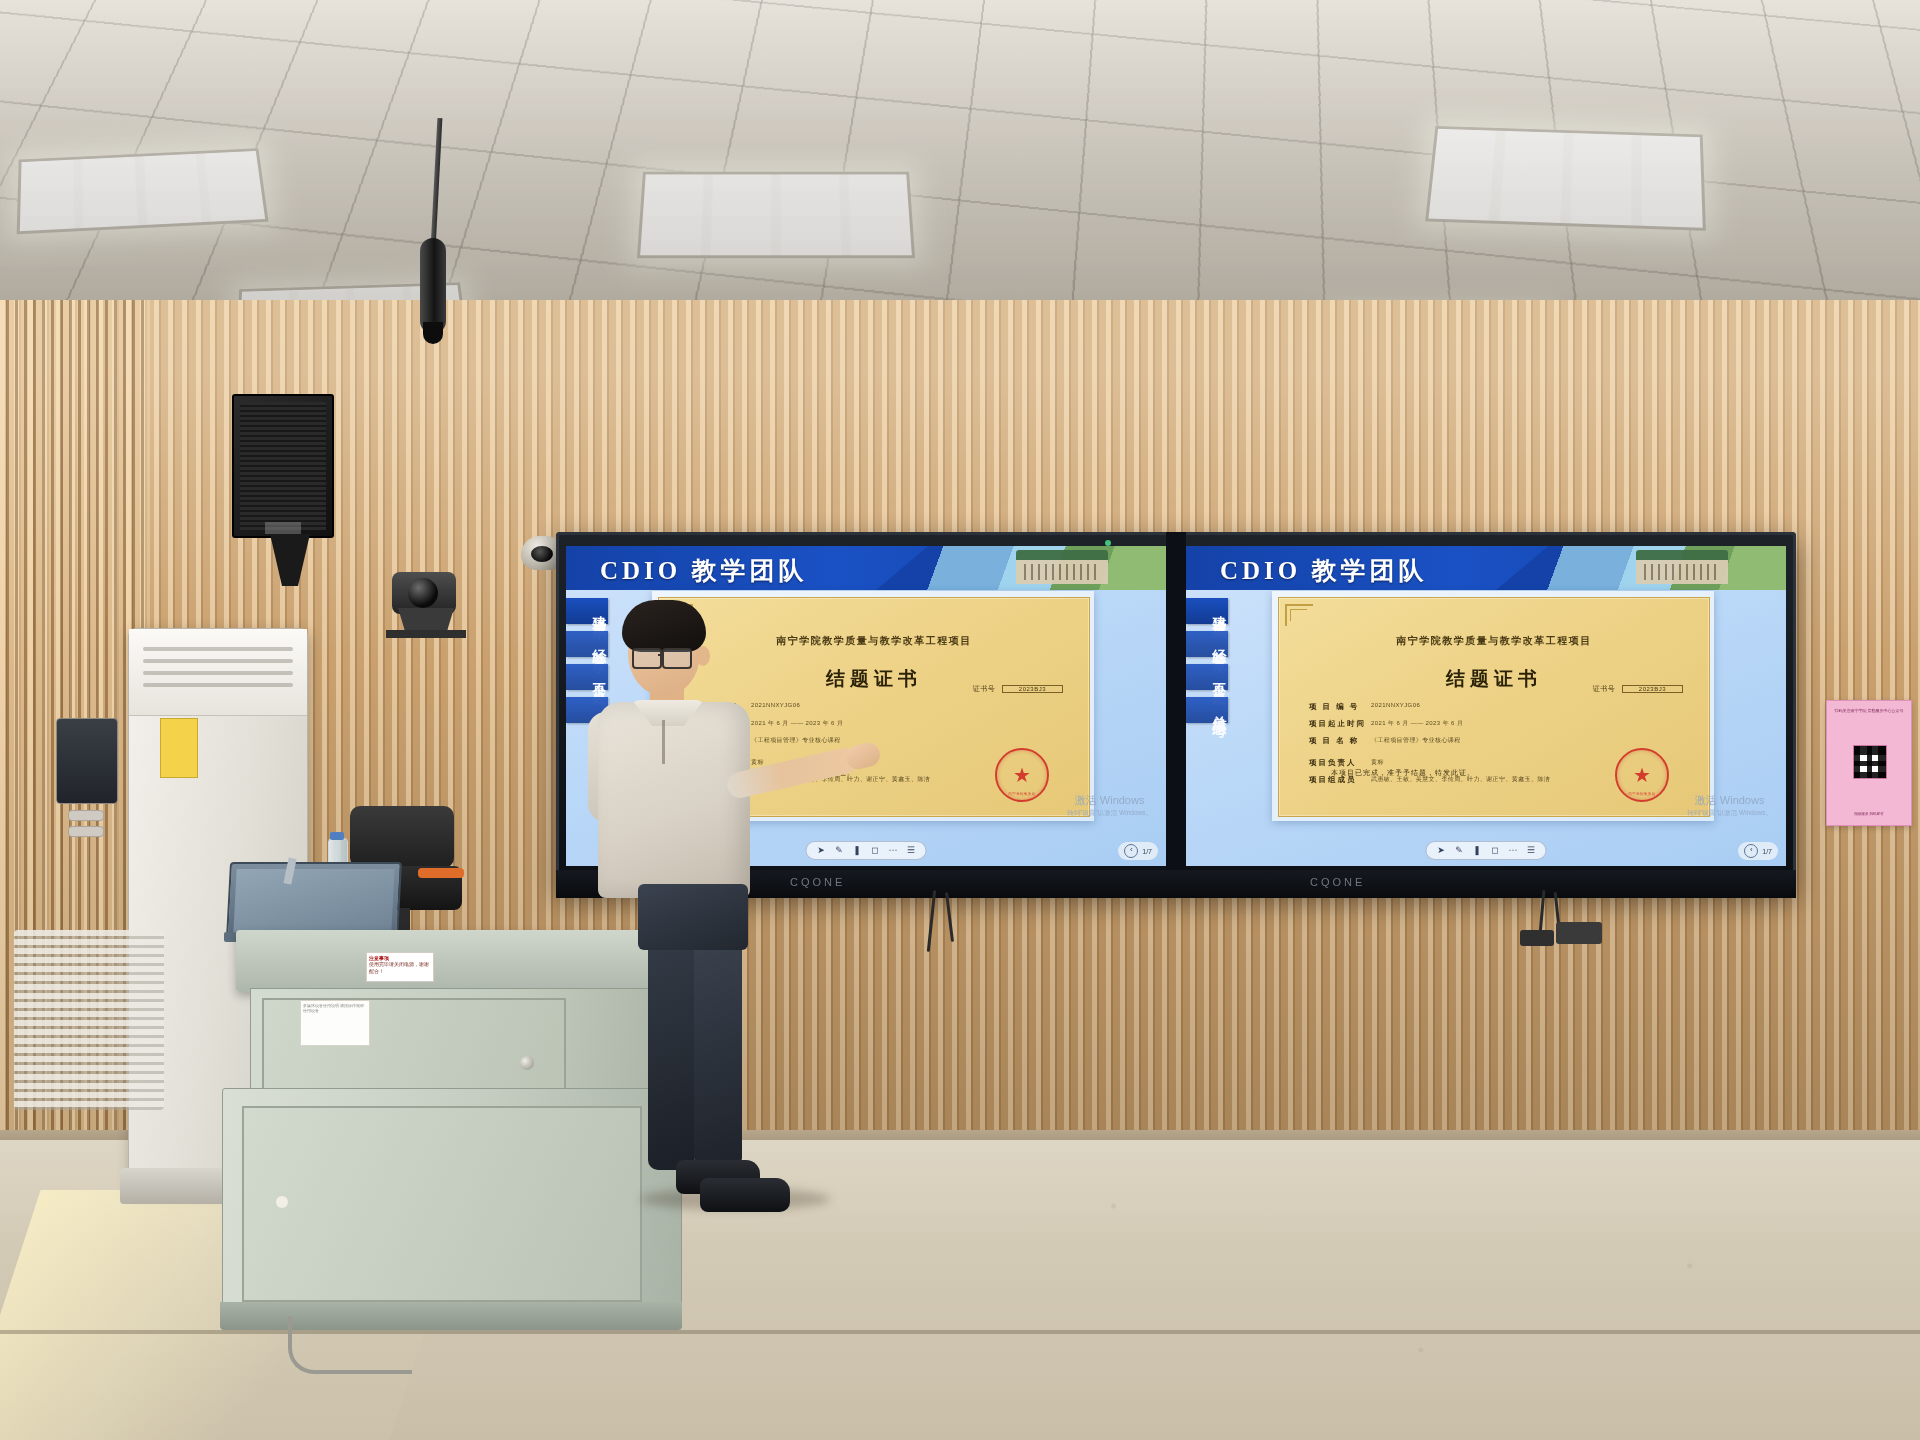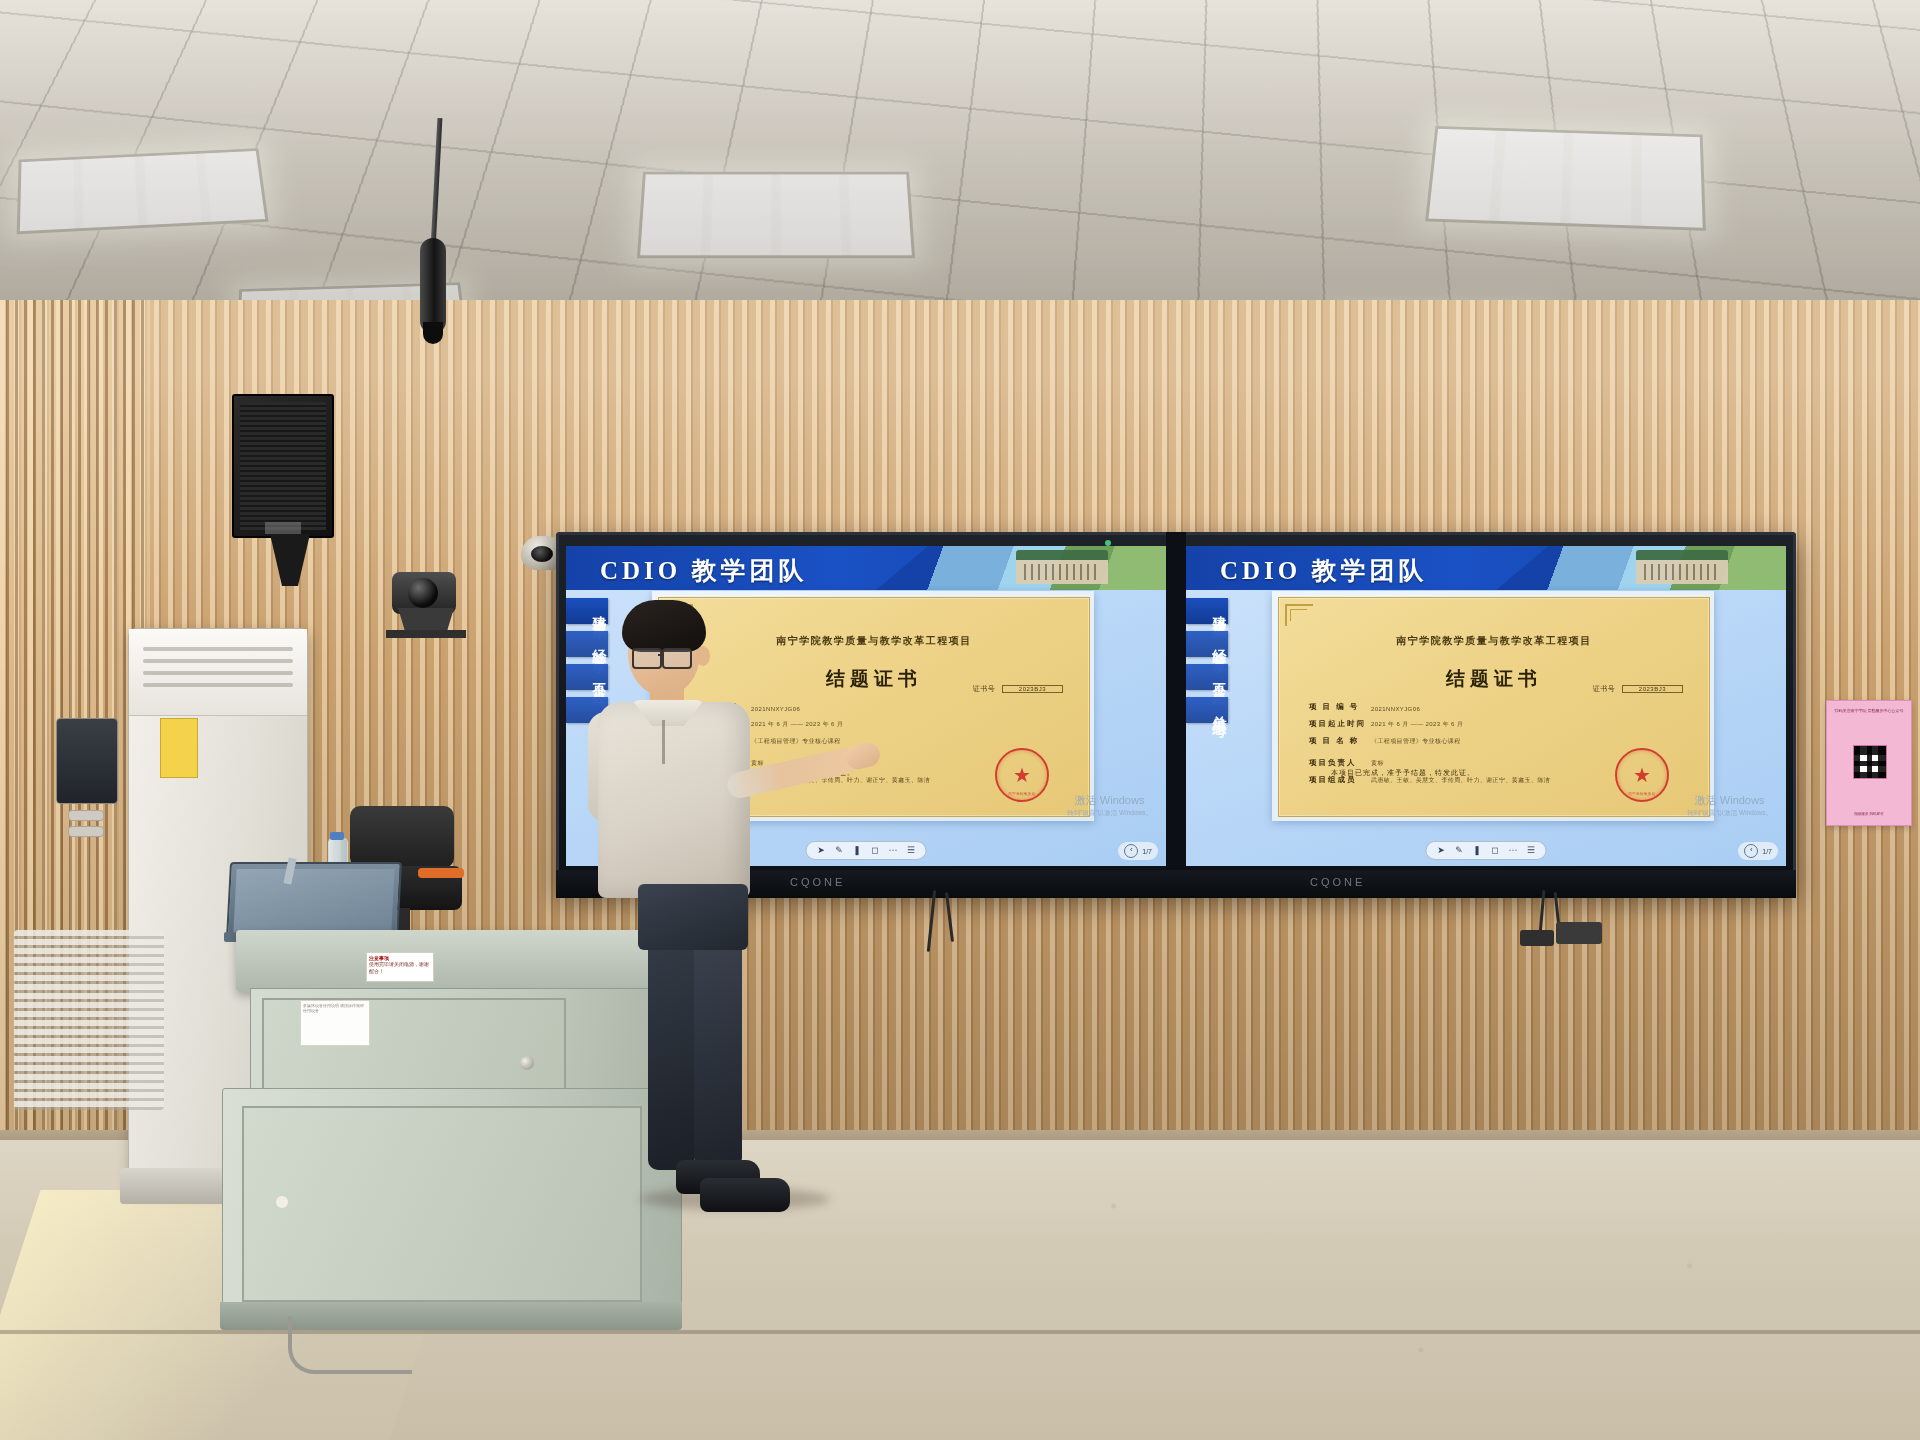--- a/index.html
+++ b/index.html
@@ -192,21 +192,21 @@
     border-left:2px solid #b8902f;border-top:2px solid #b8902f;opacity:.8;}
   .cert-corner:after{content:"";position:absolute;left:3px;top:3px;width:16px;height:11px;
     border-left:1px solid #b8902f;border-top:1px solid #b8902f;}
   .cert-head{position:absolute;left:0;right:0;top:36px;text-align:center;
     font-family:"Liberation Serif",serif;font-size:10px;color:#4a3a14;letter-spacing:1.5px;font-weight:700;}
   .cert-big{position:absolute;left:0;right:0;top:52px;text-align:center;
     font-family:"Liberation Serif",serif;font-size:19px;color:#2c2208;letter-spacing:5px;font-weight:700;margin-top:16px;}
   .cert-no{position:absolute;right:26px;top:86px;font-size:7px;color:#4a3a14;letter-spacing:.5px;}
   .cert-no .box{display:inline-block;border:1px solid #7a6026;padding:0 16px;margin-left:4px;font-size:6px;}
   .cert-fields{position:absolute;left:30px;top:104px;right:20px;}
-  .cfrow{display:flex;align-items:flex-end;margin-bottom:7px;}
+  .cfrow{display:flex;align-items:flex-start;margin-bottom:7px;}
   .cfkey{width:62px;font-size:7.5px;color:#3d2f10;letter-spacing:2px;font-weight:700;}
   .cfval{font-size:6px;color:#5b4a22;letter-spacing:.4px;}
   .cert-note{position:absolute;left:52px;top:170px;font-size:7px;color:#3d2f10;letter-spacing:1px;}
   .seal{position:absolute;right:40px;bottom:14px;width:50px;height:50px;border-radius:50%;
     border:2px solid #cf2b24;display:flex;align-items:center;justify-content:center;opacity:.88;
     box-shadow:0 0 4px rgba(200,40,30,.4) inset;}
   .seal .star{color:#cf2b24;font-size:20px;line-height:1;}
   .seal .txt{position:absolute;bottom:4px;left:0;right:0;text-align:center;font-size:3.6px;color:#cf2b24;letter-spacing:.3px;}
 
   

